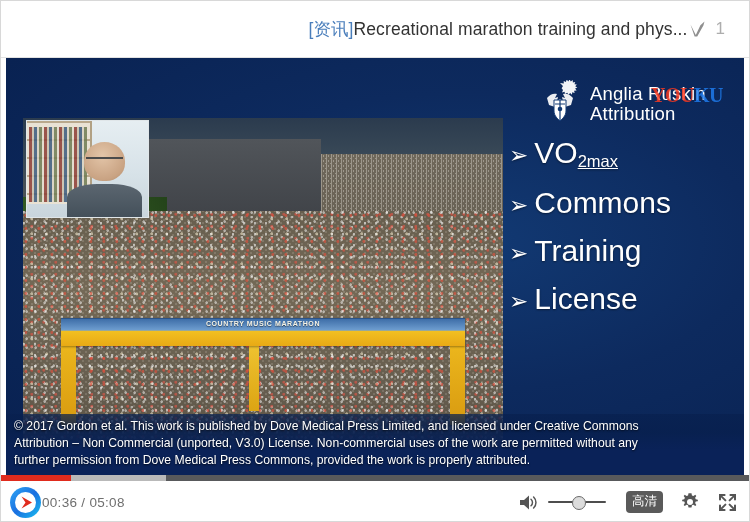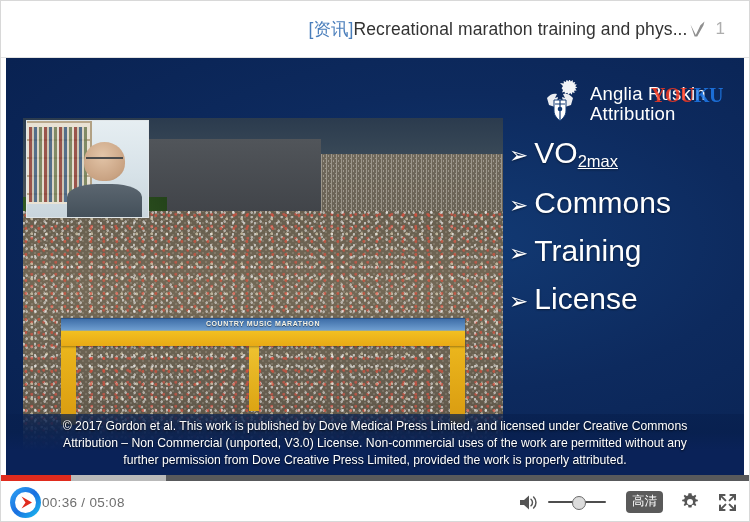--- a/index.html
+++ b/index.html
@@ -316,21 +316,21 @@
     text-decoration: underline;
   }
 
   
   .copyright {
     position: absolute;
     left: 0;
     right: 0;
     bottom: 0;
     padding: 4px 8px 6px;
-    text-align: center;
+    text-align: left;
     color: #ffffff;
     font-size: 12.2px;
     line-height: 17px;
     text-shadow: 0 1px 2px rgba(0,0,0,.75);
     background: linear-gradient(180deg, rgba(8,32,79,.72) 0%, rgba(8,32,79,.92) 30%, #0a2258 60%);
   }
   .copyright .cline { display: block; white-space: nowrap; }
 
   
   .progress {
@@ -515,21 +515,21 @@
       </div>
       <div class="bullet">
         <span class="marker">➢</span>
         <span>License</span>
       </div>
     </div>
 
     <div class="copyright">
       <span class="cline">© 2017 Gordon et al. This work is published by Dove Medical Press Limited, and licensed under Creative Commons</span>
       <span class="cline">Attribution – Non Commercial (unported, V3.0) License. Non-commercial uses of the work are permitted without any</span>
-      <span class="cline">further permission from Dove Creative Press Limited, provided the work is properly attributed.</span>
+      <span class="cline">further permission from Dove Medical Press Commons, provided the work is properly attributed.</span>
     </div>
   </div>
 
   <div class="progress">
     <div class="buffered"></div>
     <div class="played"></div>
   </div>
 
   <div class="controls">
     <svg class="play-btn" viewBox="0 0 33 33">

